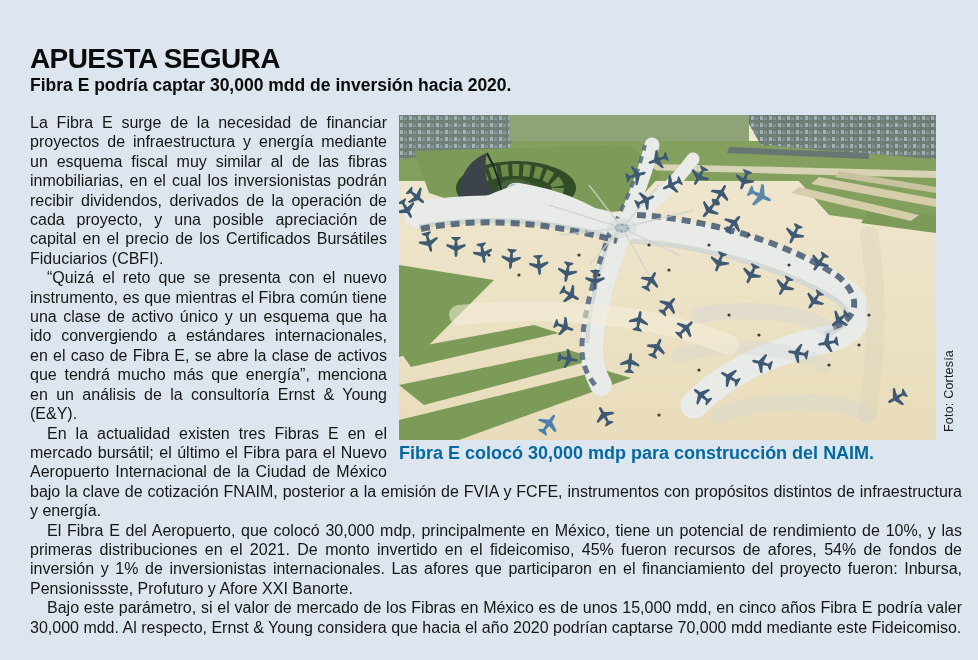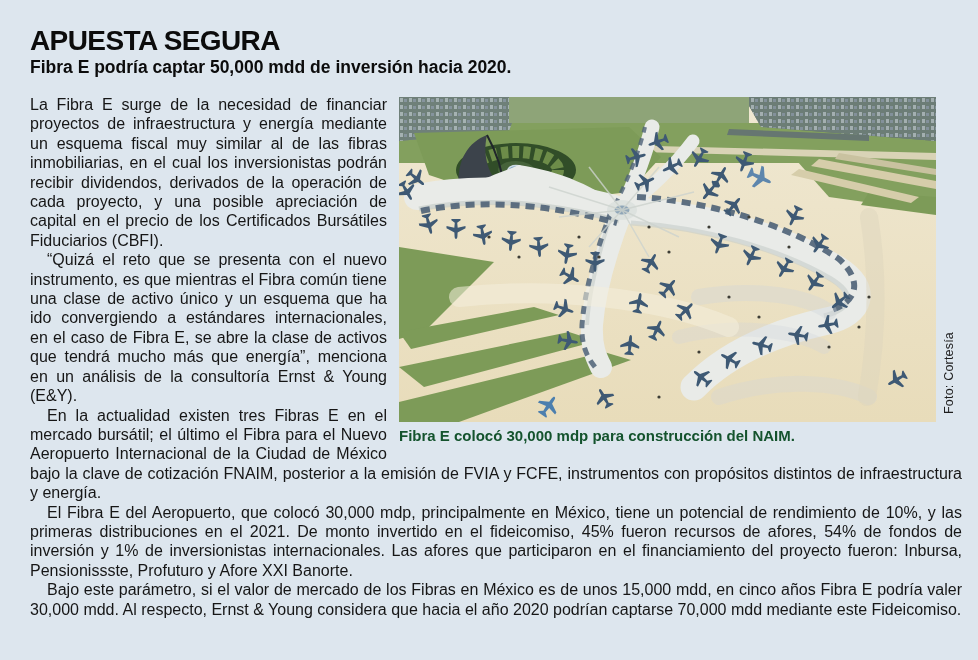--- a/index.html
+++ b/index.html
@@ -3,21 +3,21 @@
 <meta charset="utf-8">
 <style>
   html,body{margin:0;padding:0;}
   body{background:#dde6ee;font-family:"Liberation Sans", sans-serif;}
   .page{
     position:relative;
     width:978px;height:660px;
     background:#dde6ee;
     overflow:hidden;
     box-sizing:border-box;
-    padding:26px 16px 0 30px;
+    padding:44px 16px 0 30px;
     color:#141414;
   }
   .headline{
     margin:0;
     font-size:28px;
     line-height:30px;
     font-weight:bold;
     letter-spacing:-0.6px;
     color:#0c0c0c;
   }
@@ -41,24 +41,24 @@
     float:right;
     width:563px;
     margin:2px 0 4px 12px;
     position:relative;
   }
   .photo-frame{width:537px;height:325px;display:block;}
   .photo-frame svg{display:block;}
   figcaption{
     width:537px;
     margin-top:5px;
-    font-size:15px;
+    font-size:18px;
     line-height:17px;
     font-weight:bold;
-    color:#14532d;
+    color:#0369a1;
   }
   .photo-credit{
     position:absolute;
     right:3px;
     bottom:30px;
     writing-mode:vertical-rl;
     transform:rotate(180deg);
     font-size:12.5px;
     letter-spacing:0.2px;
     color:#1c1c1c;
@@ -73,21 +73,21 @@
     font-weight:bold;
     color:#1a1a1a;
   }
 </style>
 </head>
 <body>
 
 <div class="page">
 
   <h1 class="headline">APUESTA SEGURA</h1>
-  <h2 class="subhead">Fibra E podría captar 50,000 mdd de inversión hacia 2020.</h2>
+  <h2 class="subhead">Fibra E podría captar 30,000 mdd de inversión hacia 2020.</h2>
 
   <div class="article">
 
     <figure class="photo-block">
       <div class="photo-frame">
 
         <svg width="537" height="325" viewBox="0 0 537 325" xmlns="http://www.w3.org/2000/svg">
           <defs>
             <pattern id="city" width="9" height="7" patternUnits="userSpaceOnUse">
               <rect width="9" height="7" fill="#6e7f78"></rect>

